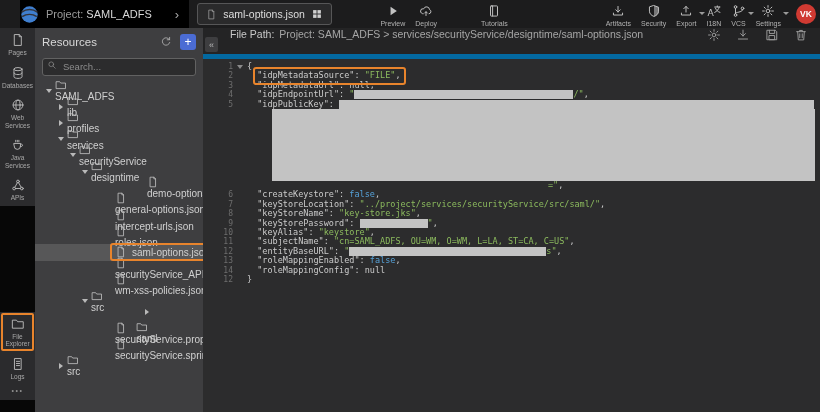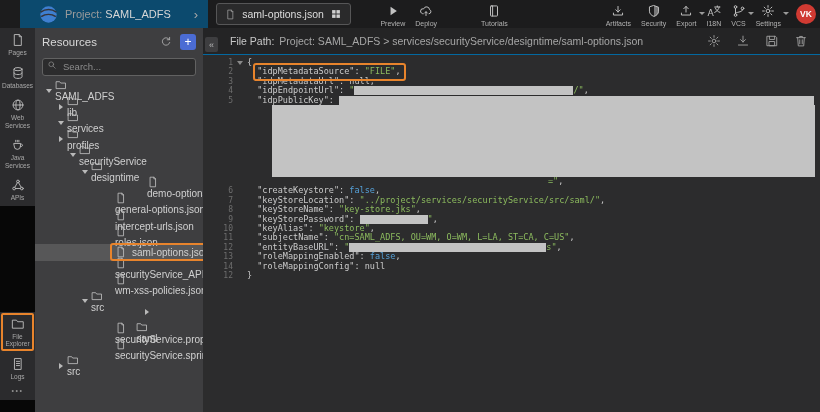--- a/index.html
+++ b/index.html
@@ -1,19 +1,19 @@
 <!DOCTYPE html>
 <html><head>
 <meta charset="utf-8">
 <style>
   html,body{margin:0;padding:0;background:#111;}
   .app{width:820px;height:412px;position:relative;background:#2c2c2d;font-family:"Liberation Sans",sans-serif;overflow:hidden;-webkit-font-smoothing:antialiased;}
   
   .topbar{height:28px;background:#1c1c1d;display:flex;align-items:center;}
-  .brand{margin-left:20px;height:28px;background:#0c4a6e;display:flex;align-items:center;padding:0 10px 0 19px;color:#d2d2d2;font-size:11px;gap:7px;}
+  .brand{margin-left:20px;height:28px;background:#000000;display:flex;align-items:center;padding:0 10px 0 0;color:#d2d2d2;font-size:11px;gap:7px;}
   .logo{display:flex;}
   .plabel{color:#9b9b9b;}
   .pname{color:#d6d6d6;}
   .chev{color:#a8a8a8;font-size:13px;margin-left:16px;cursor:pointer;}
   .tab{margin-left:8px;height:20px;background:#2a2a2b;border:1px solid #565657;border-radius:3px;display:flex;align-items:center;padding:0 8px;gap:6px;color:#dedede;font-size:10.5px;cursor:pointer;}
   .t-file svg{width:11px;height:13px;color:#9f9f9f;display:block;}
   .t-grid svg{width:12px;height:12px;color:#cfcfcf;display:block;}
   .tb-actions{margin-left:auto;display:flex;align-items:flex-start;padding:3px 4px 0 0;}
   .tb-item{position:relative;display:flex;flex-direction:column;align-items:center;gap:2px;padding:0 5px;cursor:pointer;}
   .tb-icon{display:flex;}
@@ -53,21 +53,21 @@
   .c-closed{width:0;height:0;border-top:3.5px solid transparent;border-bottom:3.5px solid transparent;border-left:4.5px solid #b9b9b9;}
   .t-sp{flex:0 0 12px;}
   .t-icon{display:flex;margin-right:5px;}
   .t-icon svg{width:12px;height:12px;color:#c0c0c0;}
   .t-label{white-space:nowrap;}
   .tree-hl{position:relative;display:flex;align-items:center;}
   .tree-hl::after{content:"";position:absolute;left:-5px;right:-6px;top:-3px;bottom:-3px;border:2px solid #e8842c;border-radius:3px;pointer-events:none;}
   
   .editor{flex:1;display:flex;flex-direction:column;min-width:0;position:relative;}
   .collapse-btn{position:absolute;left:2px;top:9px;width:13px;height:15px;background:#3e3e40;border-radius:2px;color:#b9b9b9;font-size:9px;display:flex;align-items:center;justify-content:center;cursor:pointer;z-index:2;}
-  .ed-header{height:26px;background:#242425;display:flex;align-items:center;padding:0 12px 0 27px;font-size:10.5px;color:#a6a6a6;border-bottom:1px solid #0369a1;}
+  .ed-header{height:26px;background:#242425;display:flex;padding:0 12px 0 27px;font-size:10.5px;color:#a6a6a6;border-bottom:5px solid #0369a1;}
   .fp-label{color:#c8c8c8;margin-right:5px;white-space:nowrap;}
   .fp-path{white-space:nowrap;overflow:hidden;}
   .ed-icons{margin-left:auto;display:flex;gap:15px;}
   .ed-icons span{display:flex;cursor:pointer;}
   .ed-icons svg{width:14px;height:14px;color:#9c9c9c;}
   .code{flex:1;background:#2c2c2d;font-family:"DejaVu Sans Mono",monospace;font-size:8.5px;line-height:9.4px;padding-top:3px;overflow:hidden;}
   .cl{display:flex;align-items:flex-start;min-height:9.4px;}
   .cl-n{flex:0 0 30px;text-align:right;color:#6e6e6e;font-size:8px;}
   .cl-f{flex:0 0 14px;display:flex;justify-content:center;padding-top:3px;}
   .fold{width:0;height:0;border-left:3px solid transparent;border-right:3px solid transparent;border-top:4px solid #8a8a8a;}
@@ -367,41 +367,41 @@
             <span><span class="t-icon" style="display: flex;">
                 <svg viewBox="0 0 16 16">
                   <g fill="none" stroke="currentColor" stroke-width="1.1" stroke-linecap="round" stroke-linejoin="round">
                     <path d="M2 3.6h4.2l1.4 1.8H14v7.4H2z"></path>
                   </g>
                 </svg>
               </span><span class="t-label">lib</span></span>
           </div>
           <div class="tree-row" style="padding-left: 20px;">
             <span class="t-caret">
+              <span class="c-closed"></span>
+            </span>
+            <span><span class="t-icon" style="display: flex;">
+                <svg viewBox="0 0 16 16">
+                  <g fill="none" stroke="currentColor" stroke-width="1.1" stroke-linecap="round" stroke-linejoin="round">
+                    <path d="M2 3.6h4.2l1.4 1.8H14v7.4H2z"></path>
+                  </g>
+                </svg>
+              </span><span class="t-label">profiles</span></span>
+          </div>
+          <div class="tree-row" style="padding-left: 20px;">
+            <span class="t-caret">
               <span class="c-open"></span>
             </span>
             <span><span class="t-icon" style="display: flex;">
                 <svg viewBox="0 0 16 16">
                   <g fill="none" stroke="currentColor" stroke-width="1.1" stroke-linecap="round" stroke-linejoin="round">
                     <path d="M2 3.6h4.2l1.4 1.8H14v7.4H2z"></path>
                   </g>
                 </svg>
               </span><span class="t-label">services</span></span>
-          </div>
-          <div class="tree-row" style="padding-left: 20px;">
-            <span class="t-caret">
-              <span class="c-closed"></span>
-            </span>
-            <span><span class="t-icon" style="display: flex;">
-                <svg viewBox="0 0 16 16">
-                  <g fill="none" stroke="currentColor" stroke-width="1.1" stroke-linecap="round" stroke-linejoin="round">
-                    <path d="M2 3.6h4.2l1.4 1.8H14v7.4H2z"></path>
-                  </g>
-                </svg>
-              </span><span class="t-label">profiles</span></span>
           </div>
           <div class="tree-row" style="padding-left: 32px;">
             <span class="t-caret">
               <span class="c-open"></span>
             </span>
             <span><span class="t-icon" style="display: flex;">
                 <svg viewBox="0 0 16 16">
                   <g fill="none" stroke="currentColor" stroke-width="1.1" stroke-linecap="round" stroke-linejoin="round">
                     <path d="M2 3.6h4.2l1.4 1.8H14v7.4H2z"></path>
                   </g>

